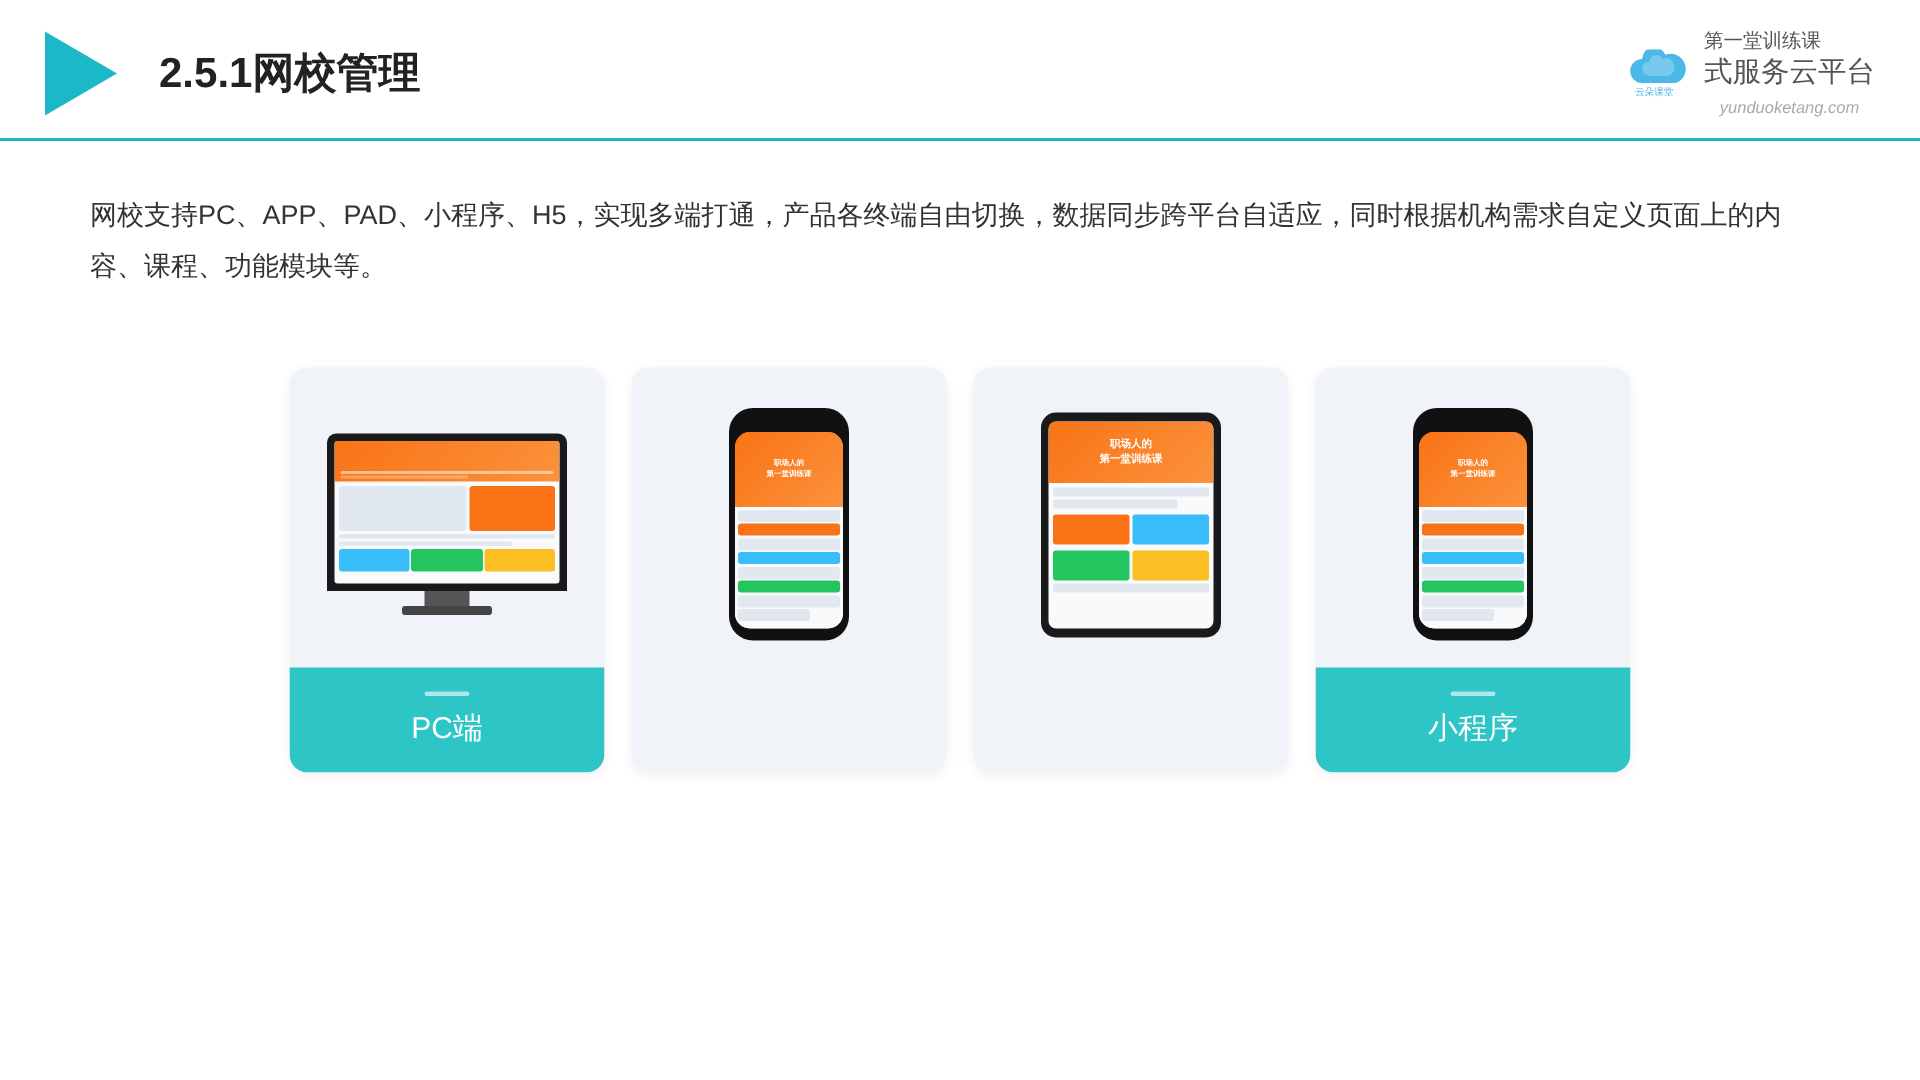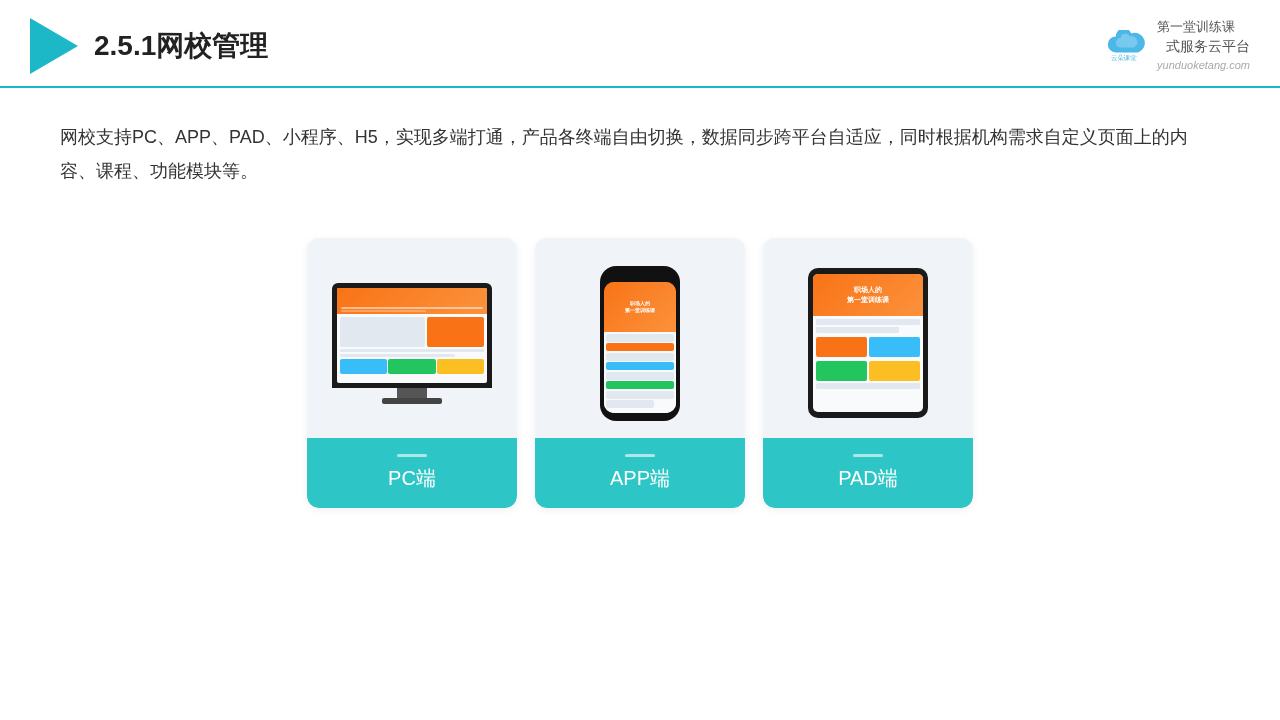--- a/index.html
+++ b/index.html
@@ -15,21 +15,21 @@
     .header {
       display: flex;
       align-items: center;
       justify-content: space-between;
       padding: 18px 30px 12px 30px;
       border-bottom: 2px solid #1db8c8;
     }
     .header-left {
       display: flex;
       align-items: center;
-      gap: 16px;
+      gap: 28px;
     }
     .logo-triangle {
       width: 0;
       height: 0;
       border-top: 28px solid transparent;
       border-bottom: 28px solid transparent;
       border-left: 48px solid #1db8c8;
     }
     .page-title {
       font-size: 28px;
@@ -273,21 +273,21 @@
   </div>
   <div class="header-right">
     <div class="brand-logo">
       <svg class="cloud-icon" viewBox="0 0 60 40" fill="none" xmlns="http://www.w3.org/2000/svg">
         <path d="M44 28H16a10 10 0 010-20 10 10 0 0119.3-3.7A8 8 0 1144 28z" fill="#4bb8e8"></path>
         <path d="M38 22H22a6 6 0 010-12 6 6 0 0111.2-2.2A5 5 0 1138 22z" fill="#a8daf5" opacity="0.5"></path>
         <text x="10" y="38" font-size="8" fill="#4bb8e8" font-family="sans-serif">云朵课堂</text>
       </svg>
       <div class="brand-text-right">
         <div style="font-size:13px;color:#555;font-weight:500;">第一堂训练课</div>
-        <div style="font-size:14px;color:#555;font-weight:500;text-align:right;">式服务云平台</div>
+        <div style="font-size:19px;color:#555;font-weight:500;">式服务云平台</div>
         <div class="brand-url" style="font-size:11px;color:#aaa;font-style:italic;">yunduoketang.com</div>
       </div>
     </div>
   </div>
 </div>
 
 <div class="description">网校支持PC、APP、PAD、小程序、H5，实现多端打通，产品各终端自由切换，数据同步跨平台自适应，同时根据机构需求自定义页面上的内容、课程、功能模块等。</div>
 
 <div class="cards-section">
 
@@ -341,24 +341,20 @@
             <div class="phone-row"></div>
             <div class="phone-row phone-row-blue"></div>
             <div class="phone-row"></div>
             <div class="phone-row phone-row-green"></div>
             <div class="phone-row"></div>
             <div class="phone-row" style="width:70%"></div>
           </div>
         </div>
       </div>
     </div>
-    <div class="card-label">
-      <div class="card-label-bar"></div>
-      <span>APP端</span>
-    </div>
   </div>
 
   <div class="card">
     <div class="card-image-area">
       <div class="device-tablet">
         <div class="tablet-screen">
           <div class="tablet-screen-top" style="display:flex;align-items:center;justify-content:center;">
             <span style="font-size:7px;color:#fff;font-weight:bold;text-align:center;">职场人的<br>第一堂训练课</span>
           </div>
           <div class="tablet-screen-body">
@@ -370,21 +366,43 @@
             </div>
             <div class="tablet-grid">
               <div class="tablet-grid-cell cell-green"></div>
               <div class="tablet-grid-cell cell-yellow"></div>
             </div>
             <div class="tablet-row"></div>
           </div>
         </div>
       </div>
     </div>
+  </div>
+
+  <div class="card">
+    <div class="card-image-area">
+      <div class="device-phone">
+        <div class="phone-notch"></div>
+        <div class="phone-screen">
+          <div class="phone-screen-top">
+            <div class="phone-screen-title">职场人的<br>第一堂训练课</div>
+          </div>
+          <div class="phone-screen-body">
+            <div class="phone-row"></div>
+            <div class="phone-row phone-row-orange"></div>
+            <div class="phone-row"></div>
+            <div class="phone-row phone-row-blue"></div>
+            <div class="phone-row"></div>
+            <div class="phone-row phone-row-green"></div>
+            <div class="phone-row"></div>
+            <div class="phone-row" style="width:70%"></div>
+          </div>
+        </div>
+      </div>
+    </div>
     <div class="card-label">
       <div class="card-label-bar"></div>
-      <span>PAD端</span>
-    </div>
-  </div>
-
+      <span>小程序</span>
+    </div>
+  </div>
 
 
 </div>
 
 </body></html>

